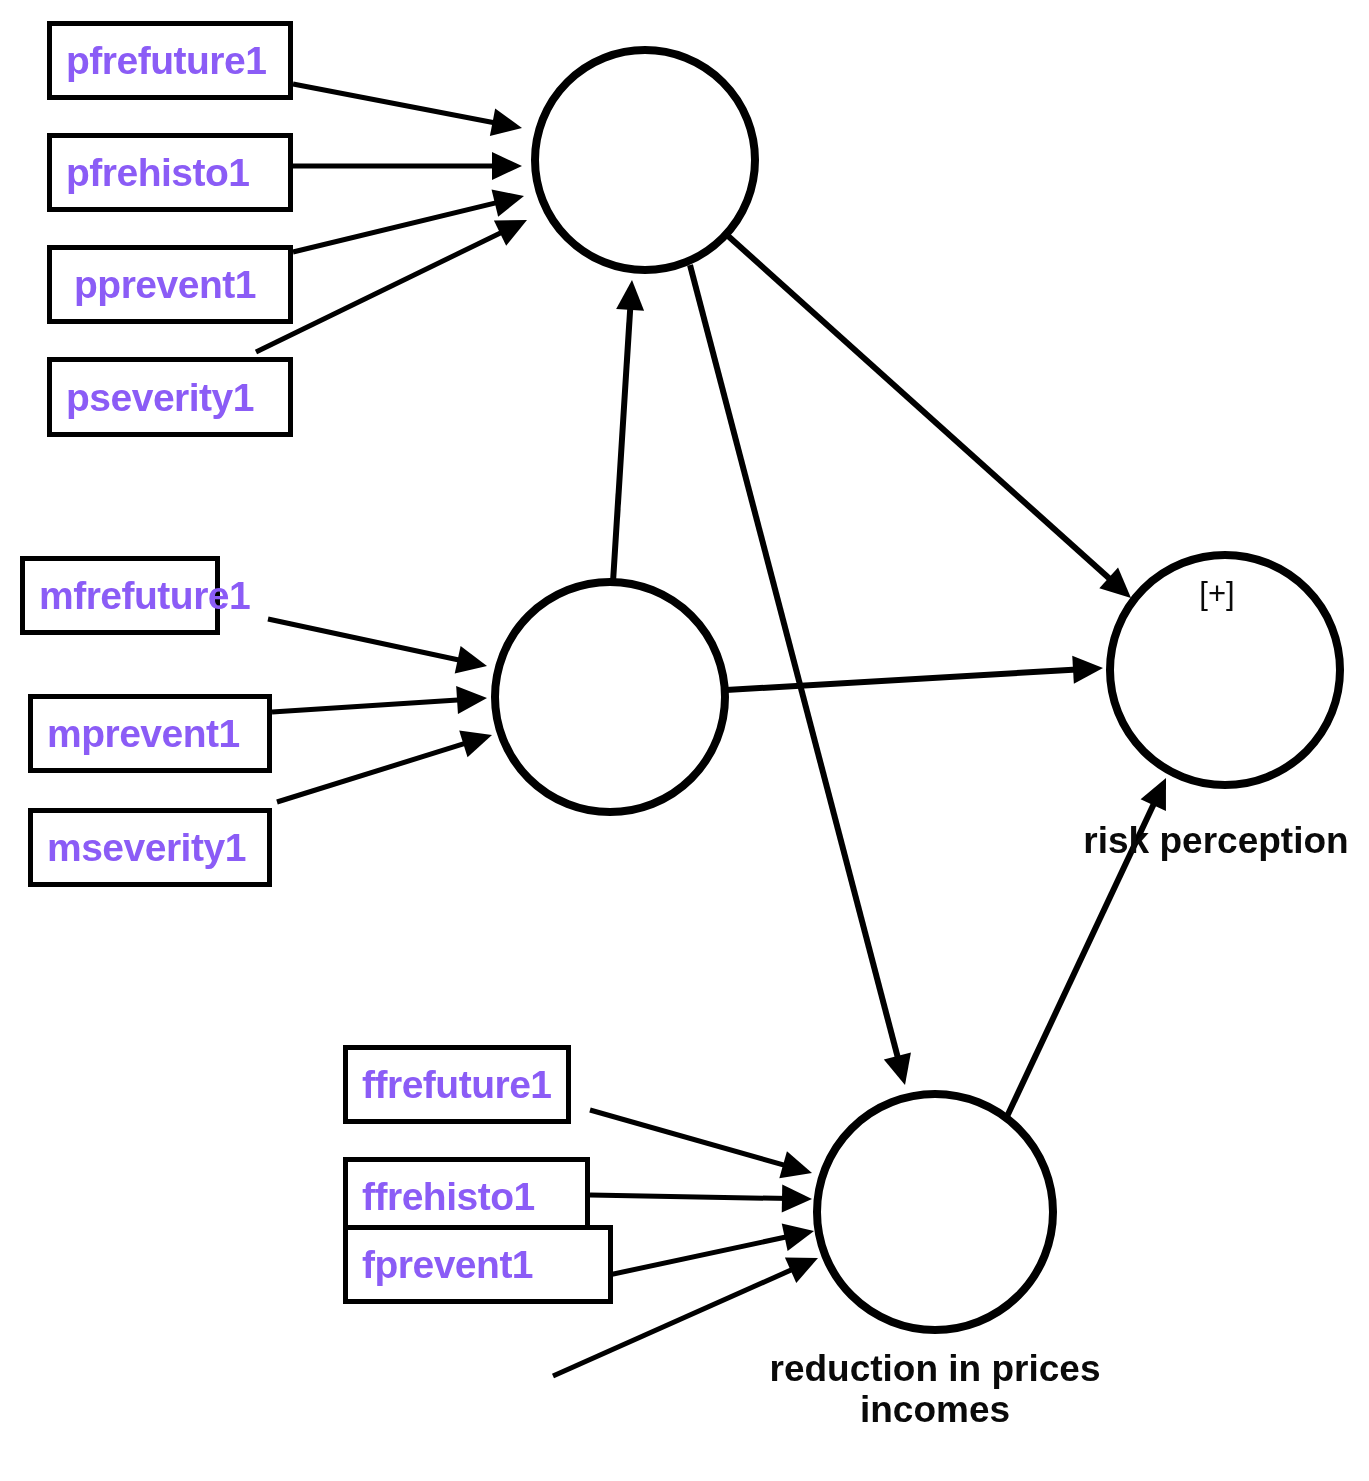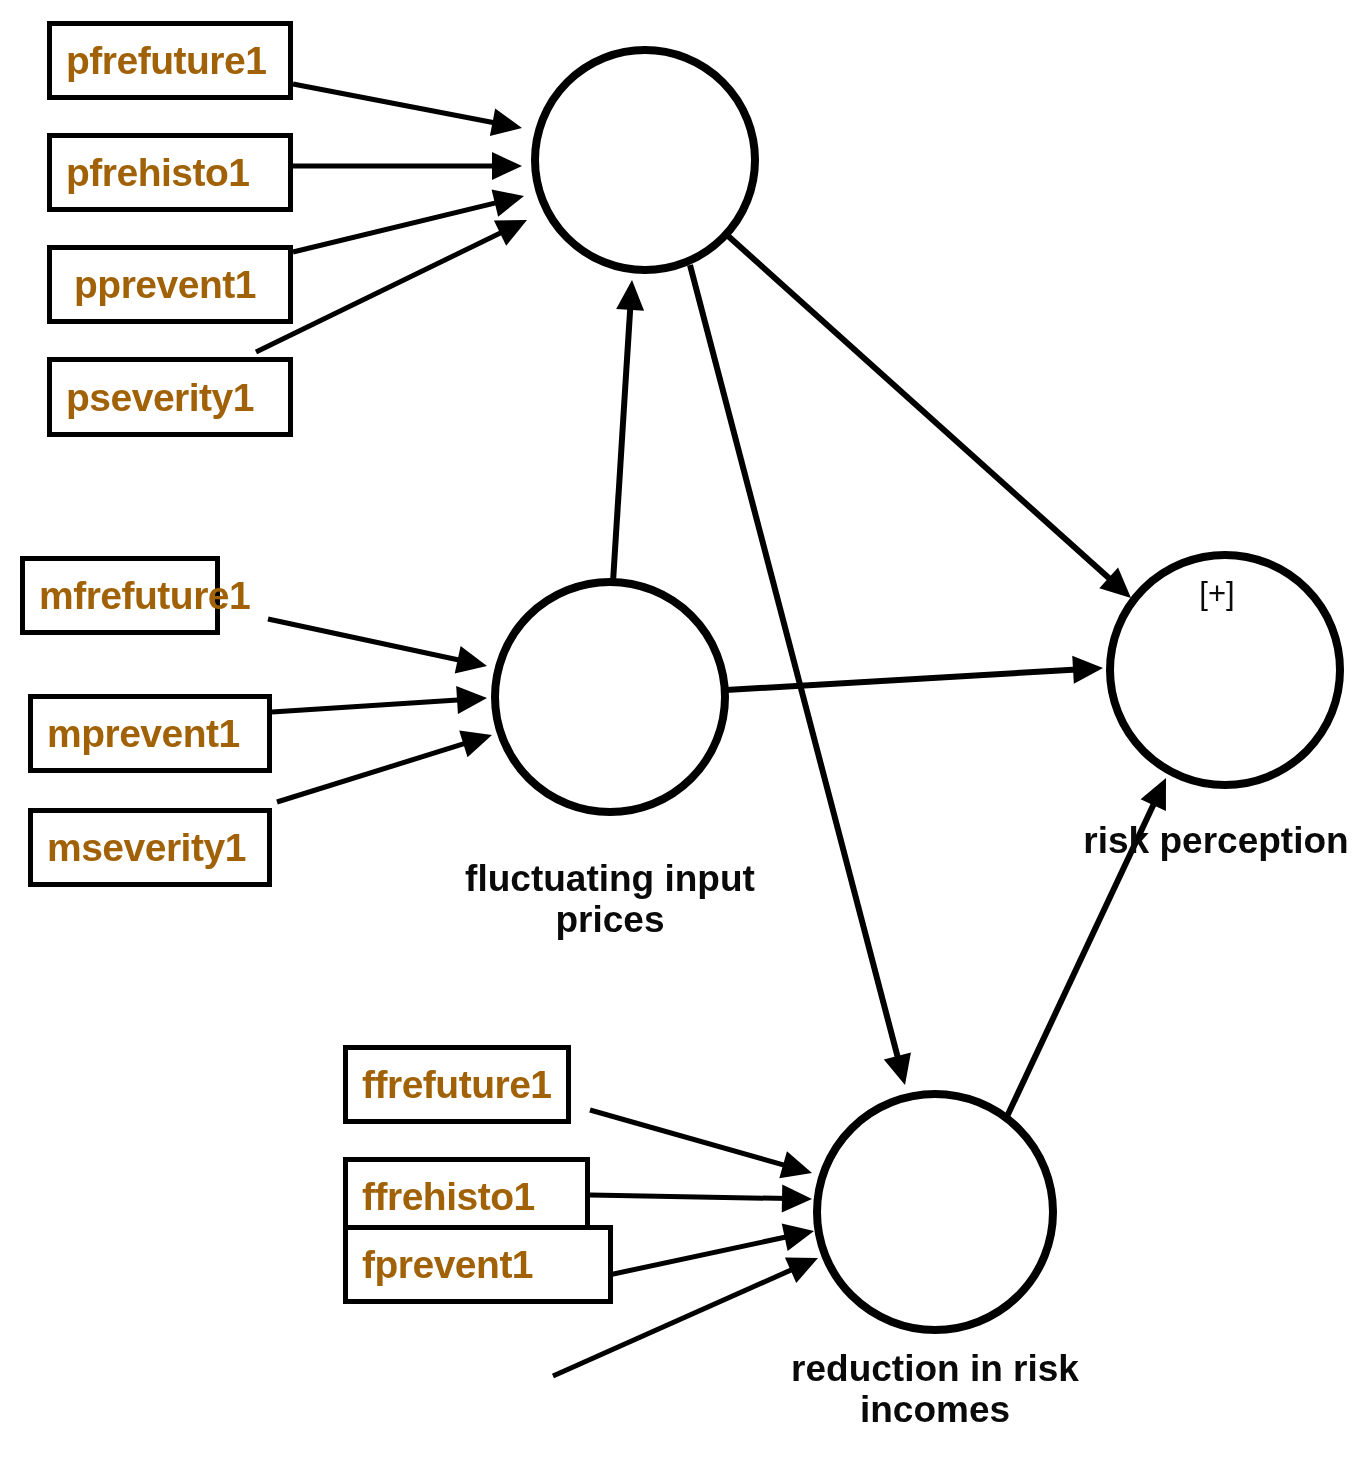--- a/index.html
+++ b/index.html
@@ -36,21 +36,21 @@
     background: #ffffff;
     border: 5px solid #000000;
     display: flex;
     align-items: center;
     justify-content: flex-start;
   }
   .indicator-label {
     font-family: "Liberation Sans", sans-serif;
     font-size: 39px;
     font-weight: 700;
-    color: #a16207;
+    color: #8b5cf6;
     line-height: 1;
     white-space: nowrap;
     padding-left: 14px;
     letter-spacing: -0.5px;
   }
   .latent-label {
     position: absolute;
     font-family: "Liberation Sans", sans-serif;
     font-size: 37px;
     font-weight: 700;
@@ -140,23 +140,21 @@
         <line x1="1003" y1="1125" x2="1156.8163528556227" y2="797.5504635527542" stroke="#000000" stroke-width="6" stroke-linecap="butt"></line>
         <polygon points="1166,778 1165.9165312688535,811.1057854909217 1140.5733377745426,799.2010577111733" fill="#000000"></polygon>
       </g>
       <circle cx="645" cy="160" r="110" fill="#ffffff" stroke="#000000" stroke-width="8"></circle>
       <circle cx="610" cy="697" r="115" fill="#ffffff" stroke="#000000" stroke-width="8"></circle>
       <circle cx="935" cy="1212" r="118" fill="#ffffff" stroke="#000000" stroke-width="8"></circle>
       <circle cx="1225" cy="670" r="115" fill="#ffffff" stroke="#000000" stroke-width="8"></circle>
     </svg>
 
   <div id="node-layer">
-      <div class="latent-label" style="left: 350px; top: 858px; width: 520px;">fluctuating input
-prices</div>
-      <div class="latent-label" style="left: 675px; top: 1348px; width: 520px;">reduction in risk
+      <div class="latent-label" style="left: 675px; top: 1348px; width: 520px;">reduction in prices
 incomes</div>
       <div class="latent-label" style="left: 956px; top: 820px; width: 520px;">risk perception</div>
       <div class="sign-label" style="left: 1137px; top: 578px; width: 160px;">[+]</div>
       <div class="indicator-box" style="left: 47px; top: 21px; width: 246px; height: 79px;">
         <span class="indicator-label">pfrefuture1</span>
       </div>
       <div class="indicator-box" style="left: 47px; top: 133px; width: 246px; height: 79px;">
         <span class="indicator-label">pfrehisto1</span>
       </div>
       <div class="indicator-box" style="left: 47px; top: 245px; width: 246px; height: 79px; padding-left: 8px;">

